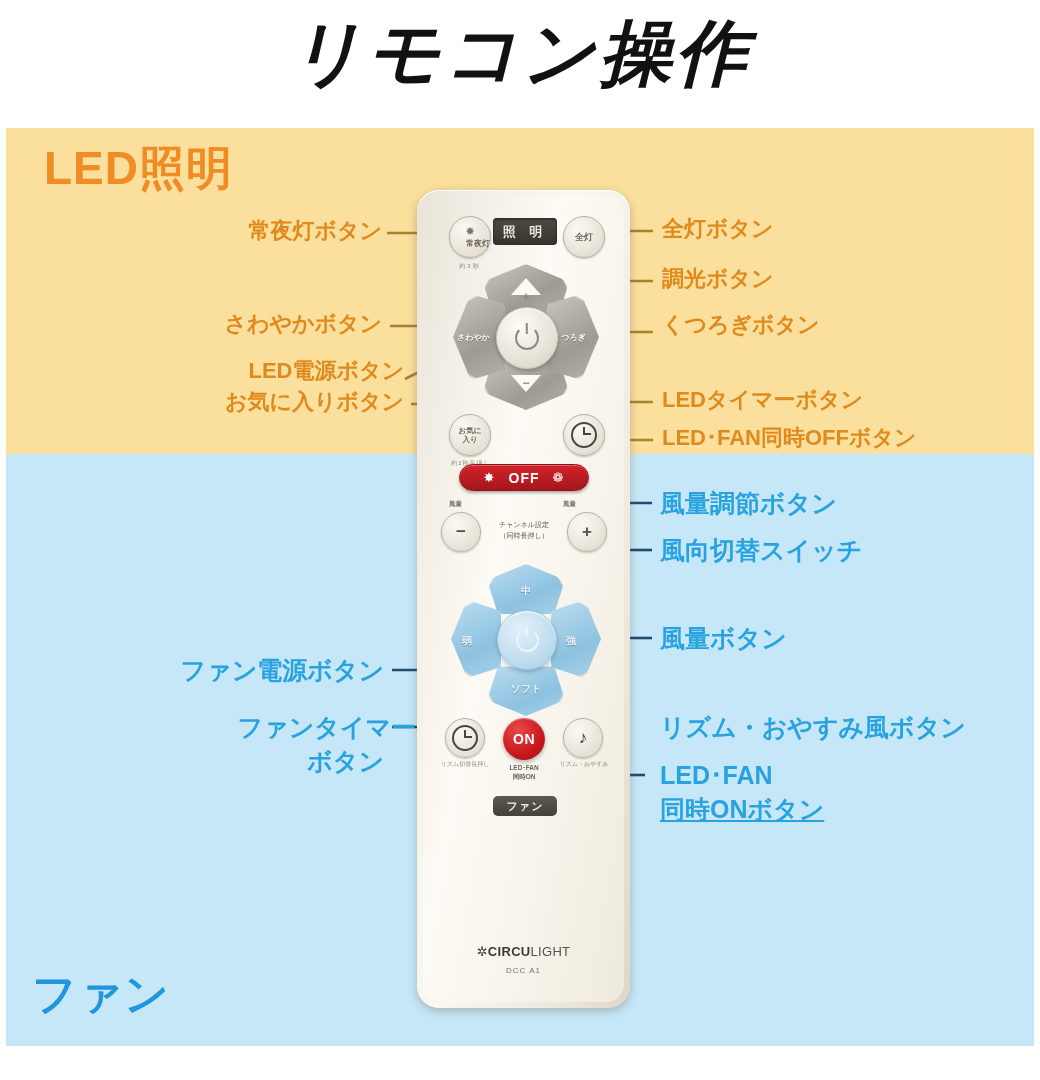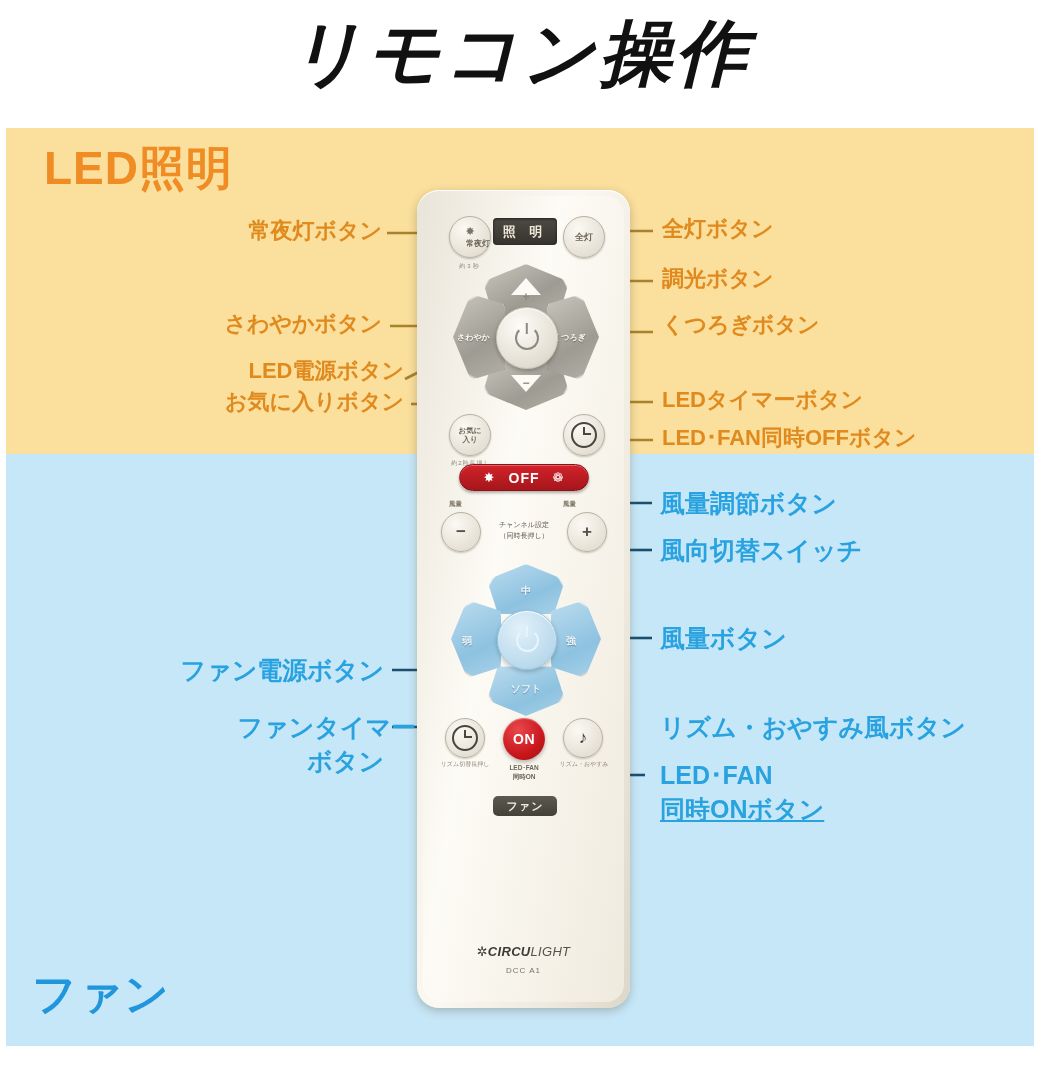--- a/index.html
+++ b/index.html
@@ -179,21 +179,21 @@
      border:1.5px solid #b9b2a2;display:flex;align-items:center;justify-content:center;
      font-size:17px;color:#3b3830;box-shadow:0 1px 2px rgba(0,0,0,.2);}
   #rh-sub{position:absolute;left:128px;top:564px;width:66px;text-align:center;
      font-size:6px;color:#8d8676;}
   #tag-fan{left:70px;top:600px;width:64px;height:20px;border-radius:5px;
      background:linear-gradient(#5c5950,#444139);
      display:flex;align-items:center;justify-content:center;
      color:#f0ece2;font-size:11px;font-weight:bold;letter-spacing:1px;}
 
   #brand{position:absolute;left:0;top:748px;width:100%;text-align:center;
-     font-size:13px;color:#3d3a34;font-weight:bold;letter-spacing:.3px;font-style:italic;}
+     font-size:13px;color:#3d3a34;font-weight:bold;letter-spacing:.3px;}
   #brand .lt{font-weight:normal;color:#55524a;}
   #model{position:absolute;left:0;top:770px;width:100%;text-align:center;
      font-size:8px;color:#7a7368;letter-spacing:1px;}
 
   
   .cal{position:absolute;white-space:nowrap;font-weight:bold;line-height:1.22;}
   .cal.led{color:#e08a1e;font-size:22px;}
   .cal.fan{color:#29a2e0;font-size:25px;}
   .cal.r{text-align:right;}
 

